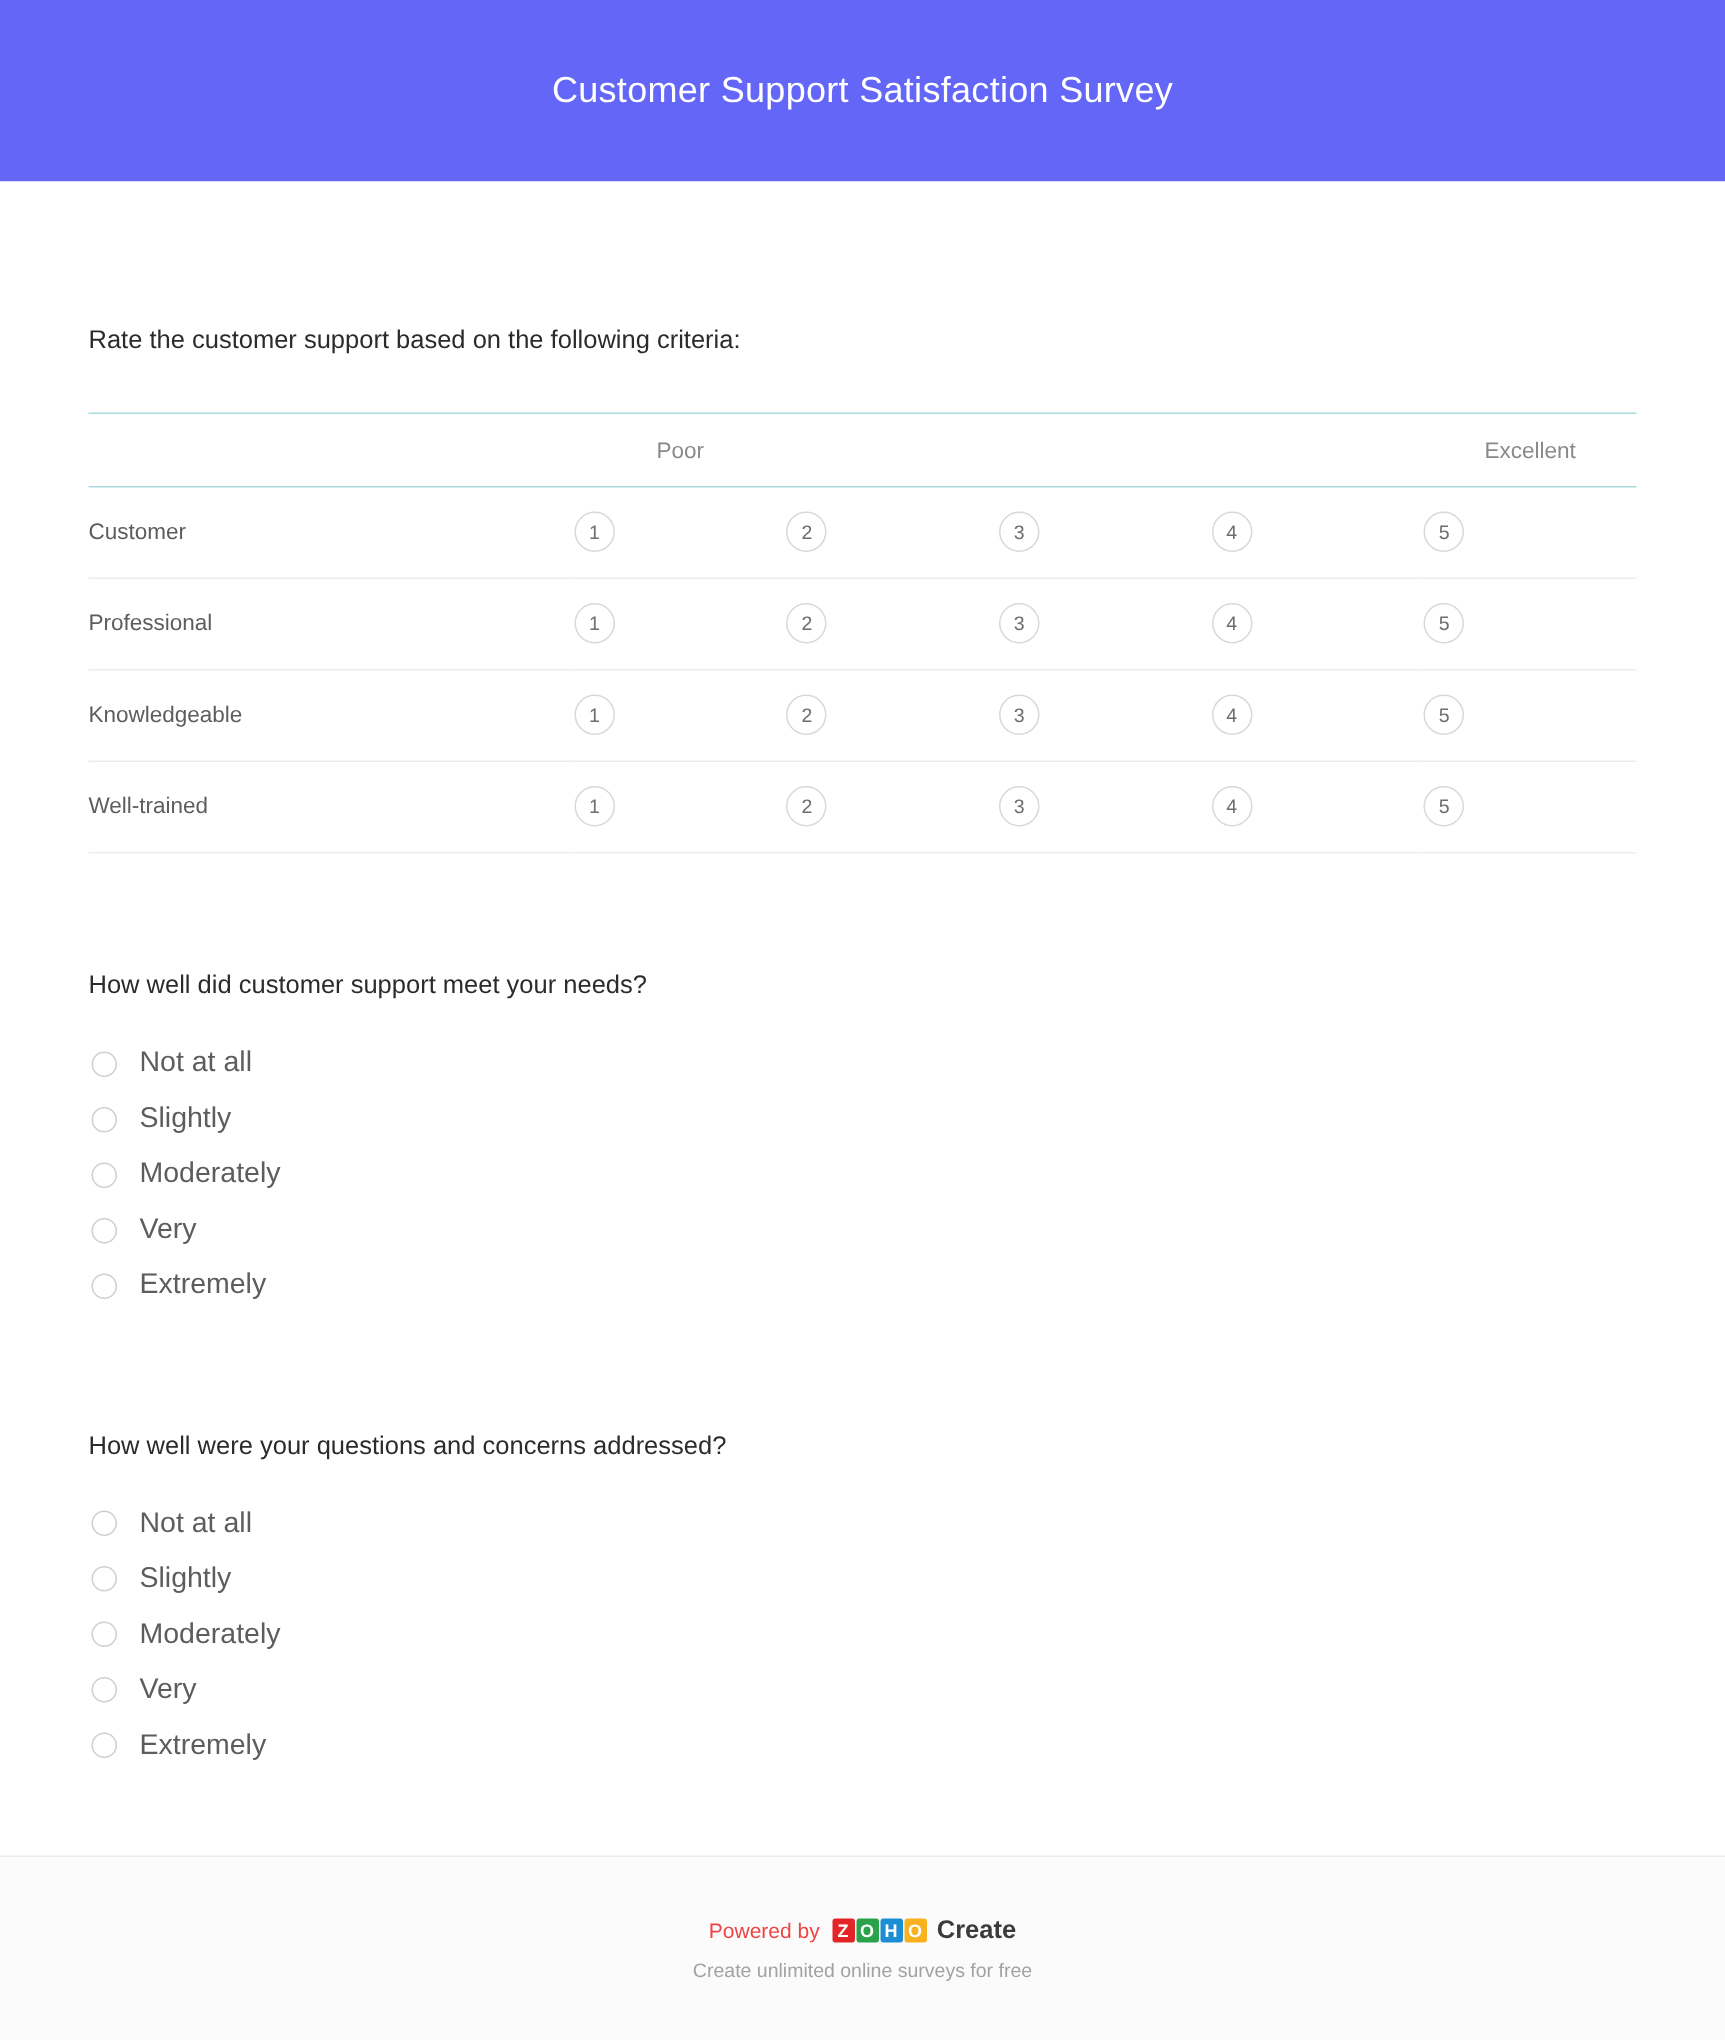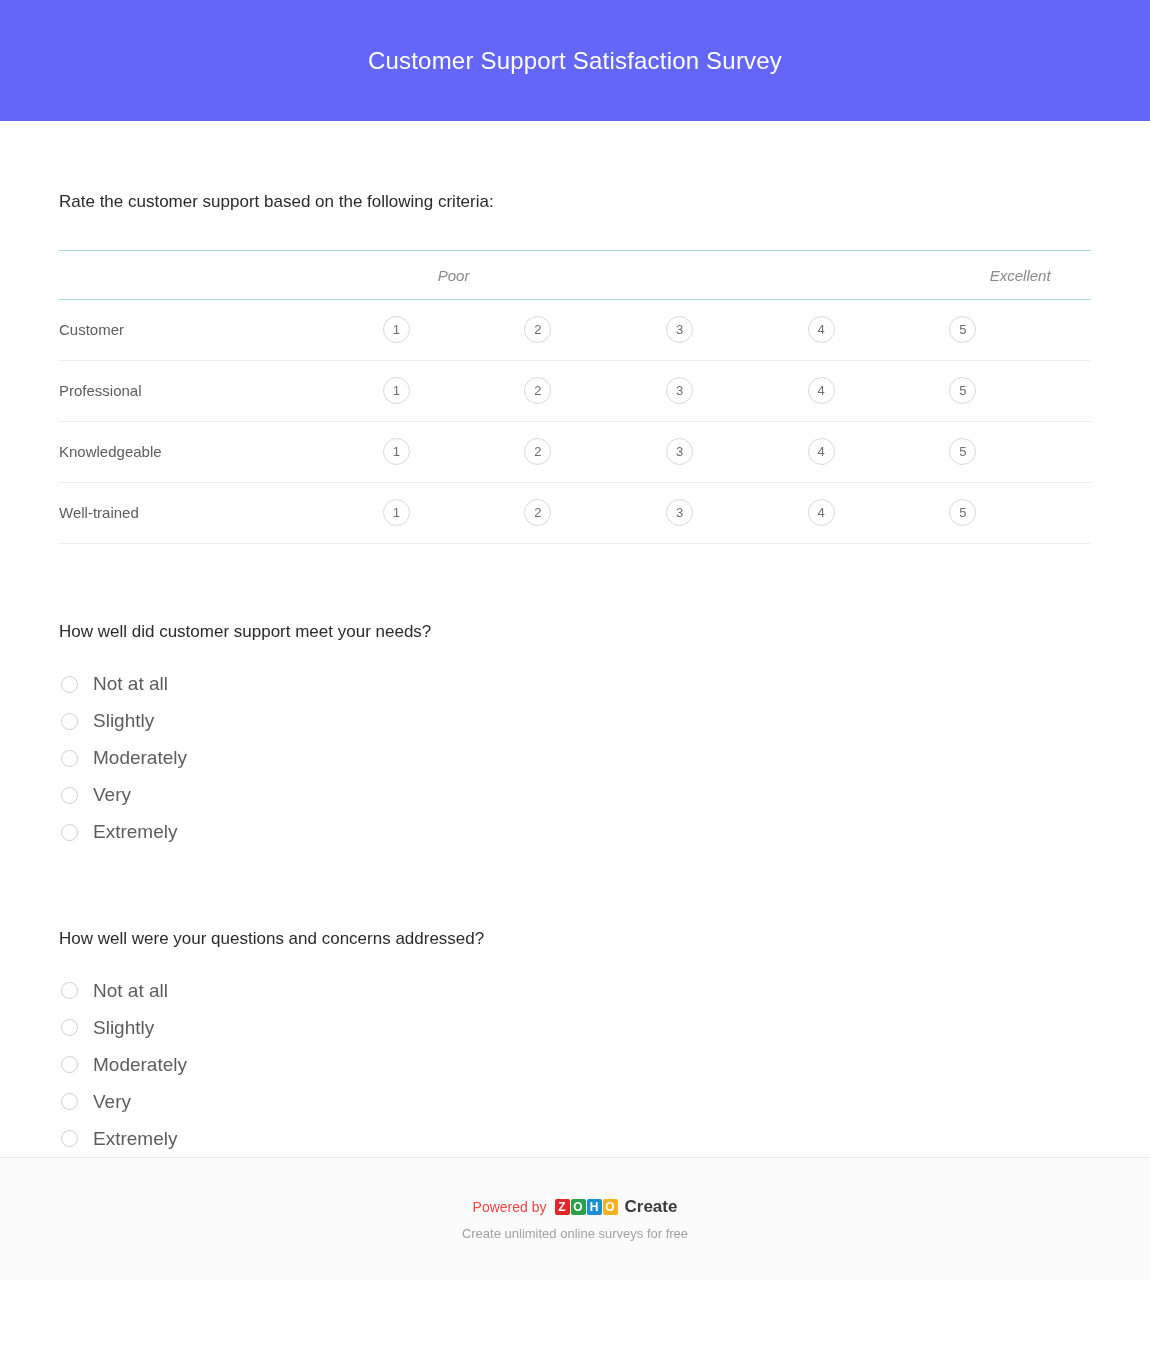--- a/index.html
+++ b/index.html
@@ -10,21 +10,21 @@
     width: 1150px;
     height: 1360px;
     background: #ffffff;
     font-family: "Liberation Sans", sans-serif;
     -webkit-font-smoothing: antialiased;
     overflow: hidden;
   }
   .page {
     position: relative;
     width: 1150px;
-    height: 1156px;
+    height: 1360px;
     display: flex;
     flex-direction: column;
     background: #ffffff;
   }
 
   
   .survey-header {
     height: 121px;
     background: #6366f7;
     display: flex;
@@ -45,40 +45,39 @@
     flex: 1 1 auto;
     padding: 0 59px;
     box-sizing: border-box;
     background: #ffffff;
   }
 
   .question-block {
     margin: 0;
   }
   .matrix-block {
-    padding-top: 69px;
+    padding-top: 94px;
   }
   .question-text {
     font-size: 17px;
     color: #2b2b2b;
     font-weight: 400;
     line-height: 1.4;
   }
 
   
   .matrix-table {
     width: 1032px;
     border-collapse: collapse;
     margin-top: 36px;
     table-layout: fixed;
   }
   .matrix-table thead tr {
     border-top: 1px solid #a9d9dc;
     border-bottom: 1px solid #a9d9dc;
-    font-style: italic;
   }
   .matrix-table thead th {
     font-weight: 400;
     font-size: 15px;
     color: #8a8a8a;
     padding: 16px 0 15px 0;
     text-align: center;
     vertical-align: middle;
   }
   .matrix-table th.row-head-col {

